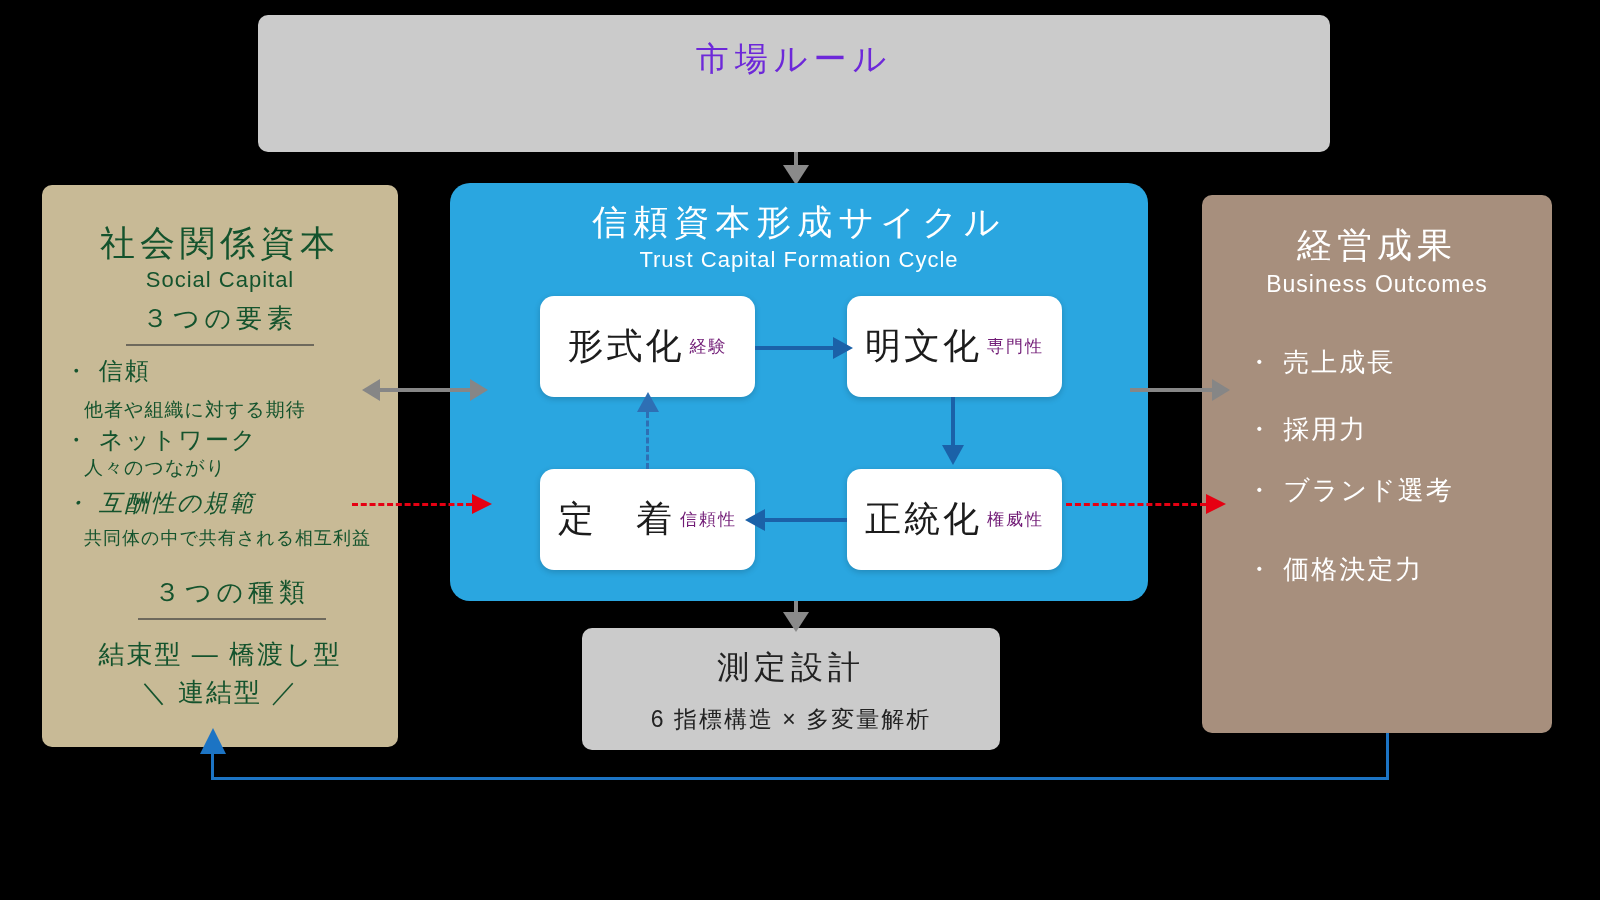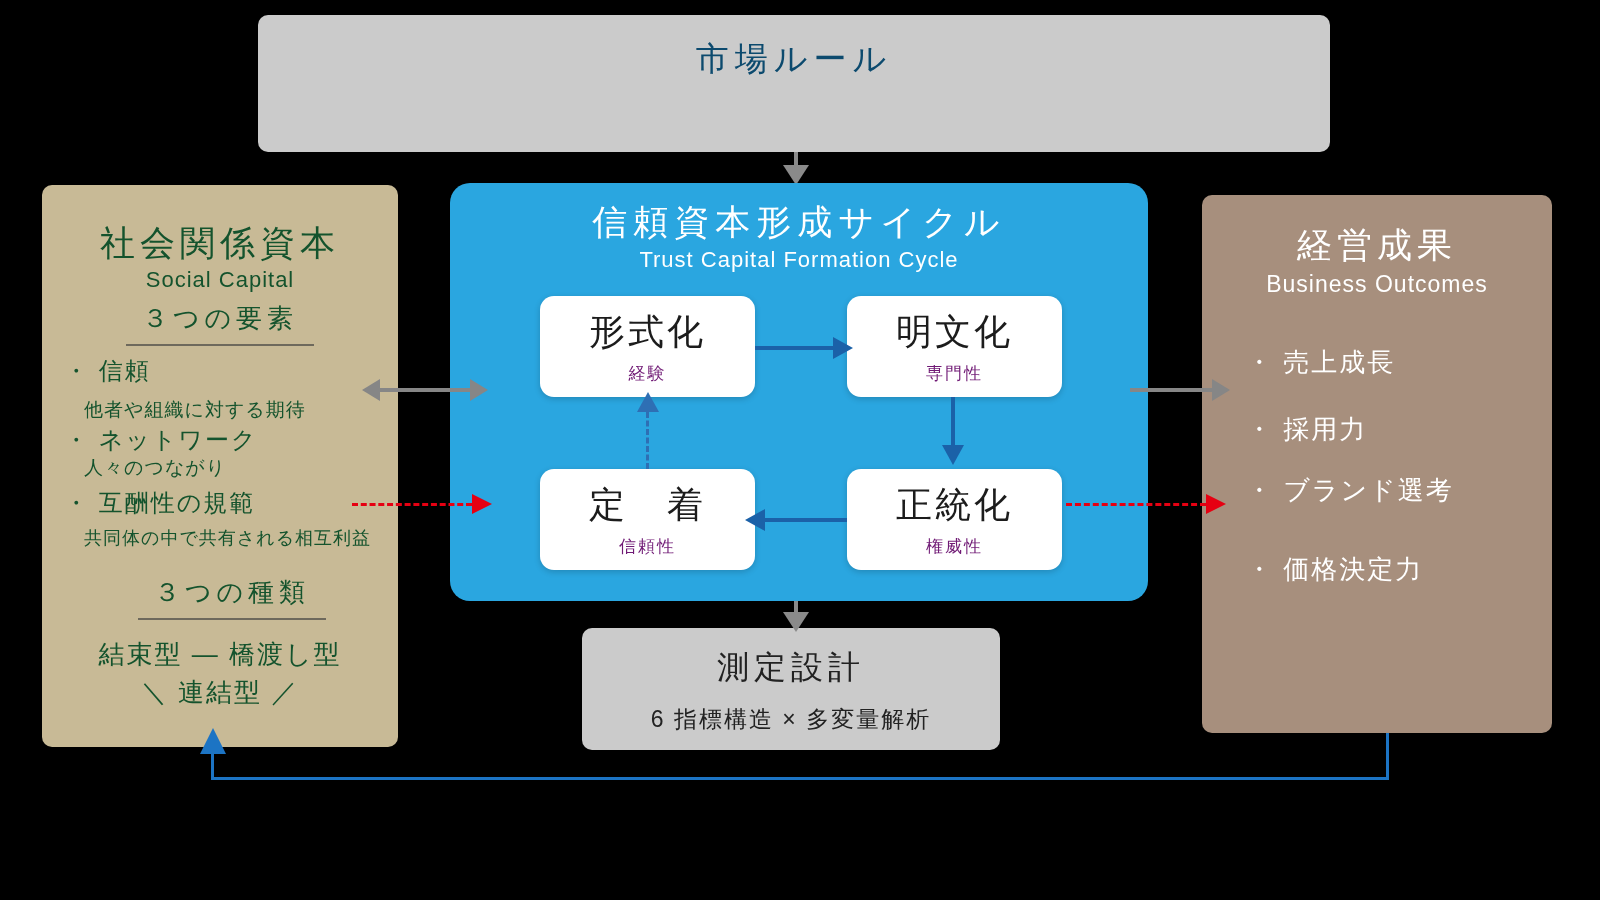--- a/index.html
+++ b/index.html
@@ -5,41 +5,41 @@
   html,body{margin:0;padding:0;background:#000;}
   .canvas{position:relative;width:1600px;height:900px;background:#000000;
           font-family:"Liberation Sans",sans-serif;overflow:hidden;}
   .box{position:absolute;box-sizing:border-box;}
   .abs{position:absolute;}
   .ctr{left:0;right:0;text-align:center;}
   .tri{position:absolute;width:0;height:0;}
   .line{position:absolute;}
 
   
-  .top-box{left:258px;top:15px;width:1072px;height:137px;background:#cbcbcb;border-radius:10px;color:#0c4a6e;}
+  .top-box{left:258px;top:15px;width:1072px;height:137px;background:#cbcbcb;border-radius:10px;color:#6d28d9;}
   .left-box{left:42px;top:185px;width:356px;height:562px;background:#c8ba96;border-radius:10px;color:#14532d;}
   .center-box{left:450px;top:183px;width:698px;height:418px;background:#2aa6e0;border-radius:20px;color:#fff;}
   .right-box{left:1202px;top:195px;width:350px;height:538px;background:#a78f7d;border-radius:10px;color:#fff;}
   .bottom-box{left:582px;top:628px;width:418px;height:122px;background:#cbcbcb;border-radius:10px;color:#222;}
 
   .t-title{top:22px;font-size:33px;letter-spacing:6px;}
   .t-sub{top:96px;font-size:24px;letter-spacing:1px;}
 
   .l-title{top:35px;font-size:35px;letter-spacing:5px;}
   .l-sub{top:82px;font-size:22px;letter-spacing:1px;}
   .uheader{font-size:26px;letter-spacing:5px;}
   .uheader span{display:inline-block;border-bottom:2px solid #6e695c;padding:0 16px 8px;}
   .l-item{font-size:24px;letter-spacing:2px;}
   .l-desc{font-size:19px;letter-spacing:1px;}
   .l-line{font-size:26px;letter-spacing:2px;}
 
   .c-title{top:16px;font-size:35px;letter-spacing:6px;}
   .c-sub{top:64px;font-size:22px;letter-spacing:1px;}
   .node{position:absolute;width:215px;height:101px;background:#ffffff;border-radius:14px;
-        display:flex;flex-direction:column;align-items:center;justify-content:center;gap:5px;
+        display:flex;flex-direction:row;align-items:center;justify-content:center;gap:5px;
         box-shadow:0 2px 6px rgba(0,0,0,0.18);}
   .node-label{font-size:36px;letter-spacing:3px;color:#1c1c1c;}
   .node-sub{font-size:17px;letter-spacing:2px;color:#701a75;}
 
   .r-title{top:27px;font-size:35px;letter-spacing:5px;}
   .r-sub{top:76px;font-size:23px;letter-spacing:1px;}
   .r-item{left:44px;font-size:26px;letter-spacing:2px;}
 
   .b-title{top:18px;font-size:32px;letter-spacing:5px;}
   .b-sub{top:76px;font-size:23px;letter-spacing:2px;}
@@ -67,21 +67,21 @@
     <div class="abs ctr l-title">社会関係資本</div>
     <div class="abs ctr l-sub">Social Capital</div>
     <div class="abs ctr uheader" style="top:116px;"><span>３つの要素</span></div>
 
     <div class="abs l-item" style="left:22px;top:170px;">・ 信頼</div>
     <div class="abs l-desc" style="left:42px;top:212px;">他者や組織に対する期待</div>
 
     <div class="abs l-item" style="left:22px;top:239px;">・ ネットワーク</div>
     <div class="abs l-desc" style="left:42px;top:270px;">人々のつながり</div>
 
-    <div class="abs l-item" style="left:22px;top:302px;">・ 互酬性の規範</div>
+    <div class="abs l-item" style="left:22px;top:302px;font-style:italic;">・ 互酬性の規範</div>
     <div class="abs l-desc" style="left:42px;top:341px;font-size:18px;">共同体の中で共有される相互利益</div>
 
     <div class="abs ctr uheader" style="top:390px;margin-left:24px;"><span>３つの種類</span></div>
     <div class="abs ctr l-line" style="top:452px;">結束型 — 橋渡し型</div>
     <div class="abs ctr l-line" style="top:490px;">＼ 連結型 ／</div>
   </section>
 
   <section class="box center-box">
     <div class="abs ctr c-title">信頼資本形成サイクル</div>
     <div class="abs ctr c-sub">Trust Capital Formation Cycle</div>

